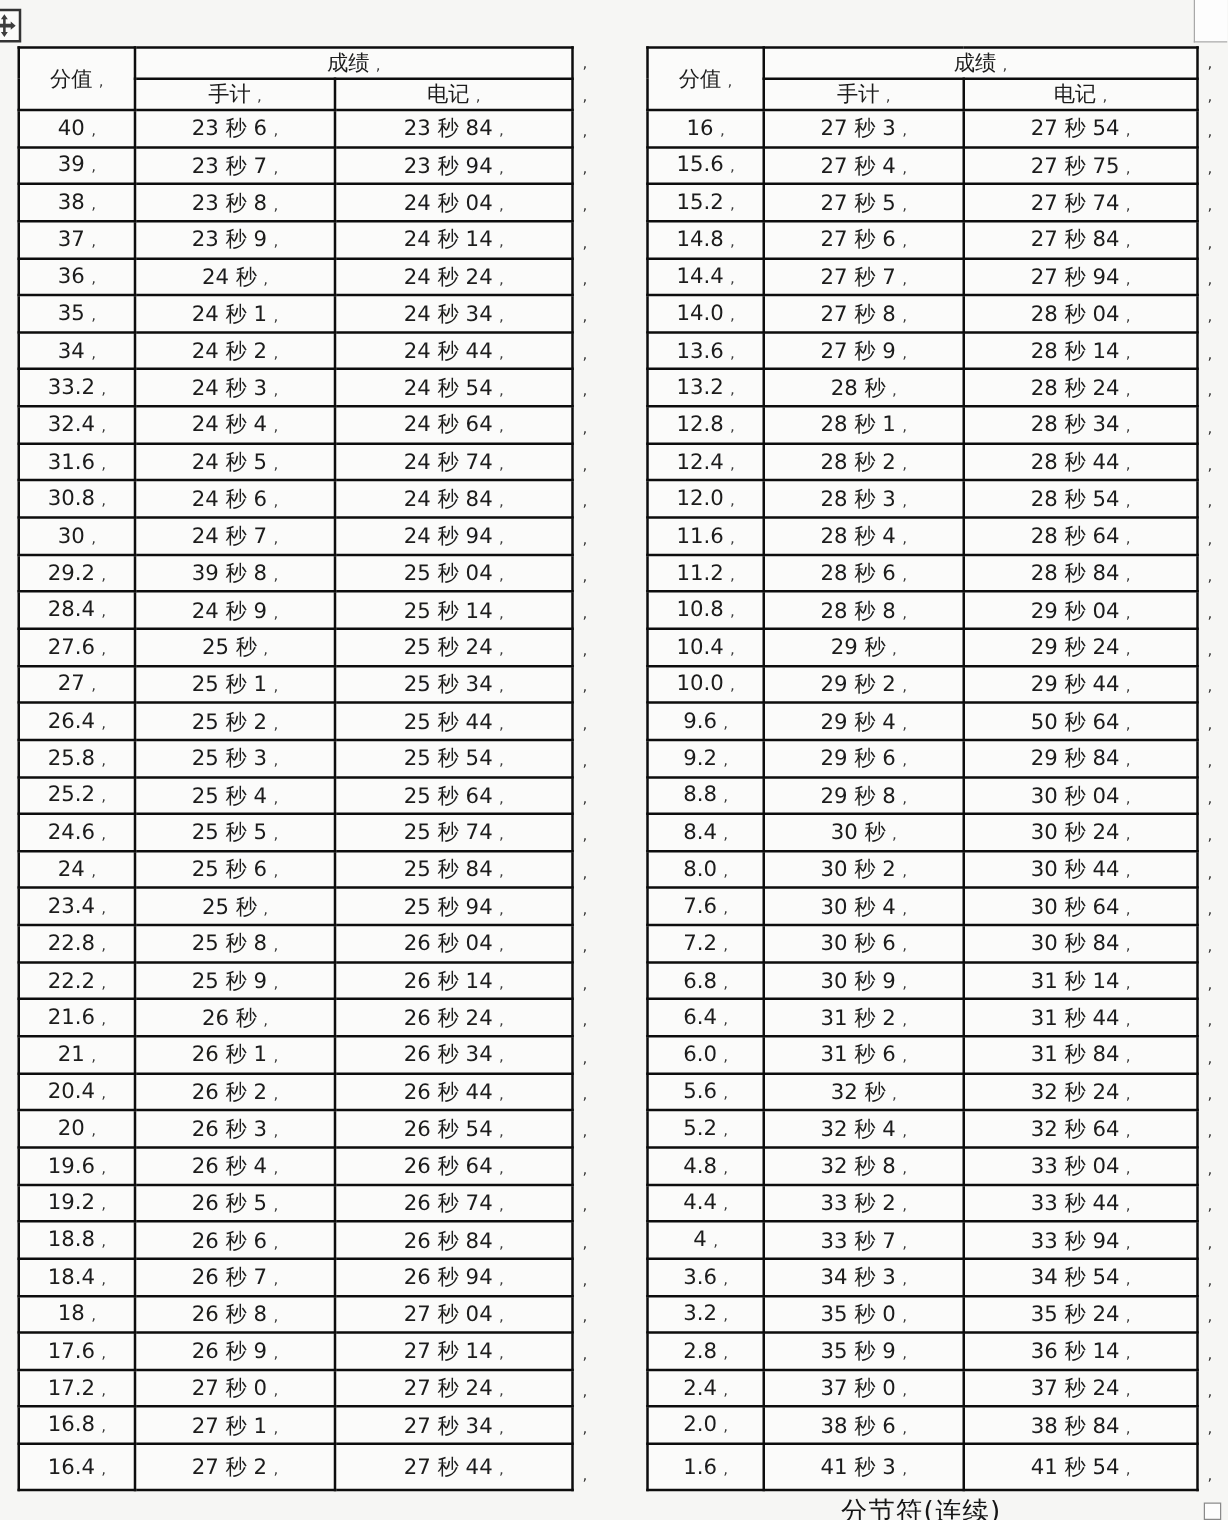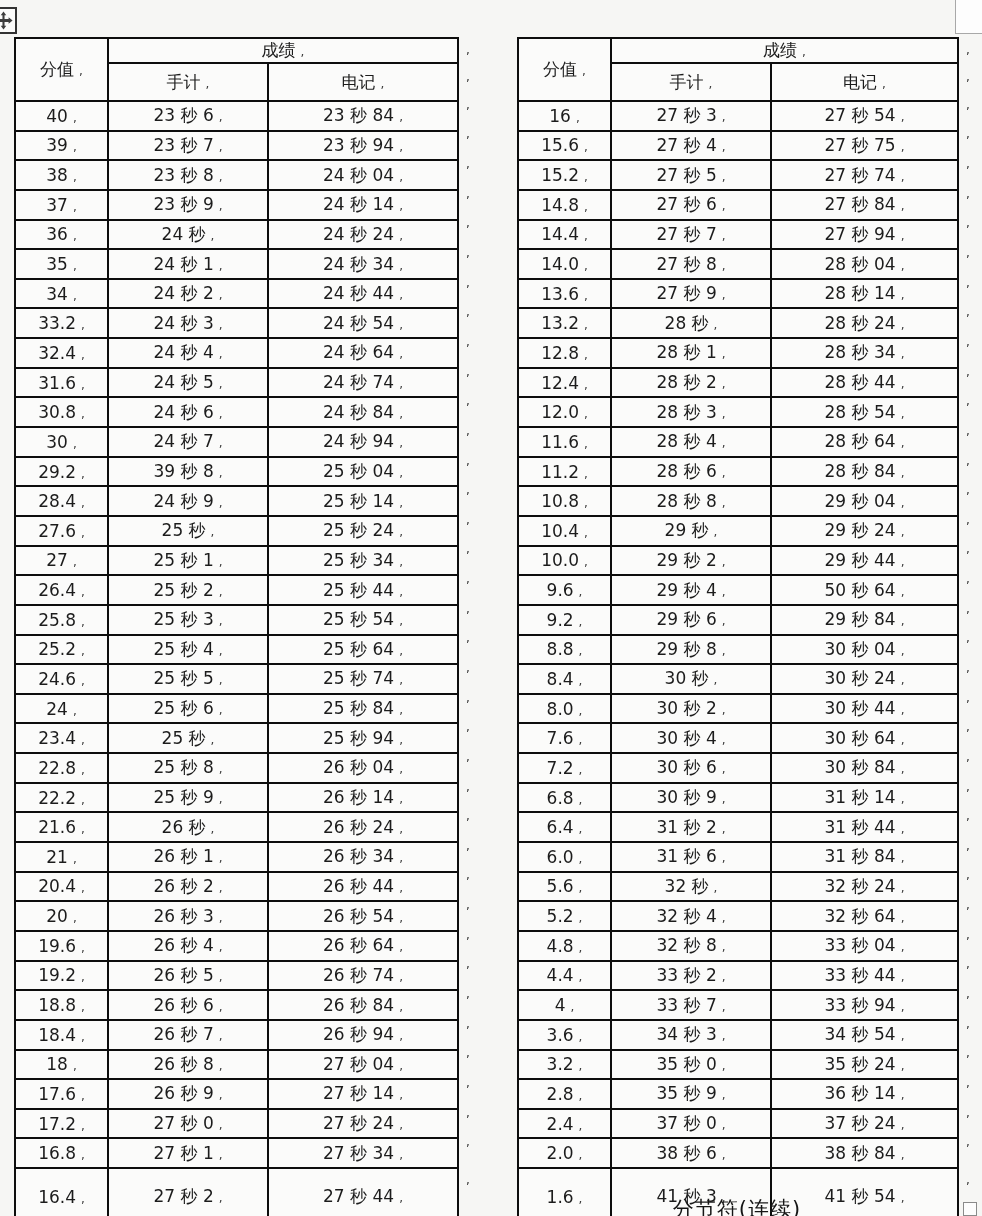--- a/index.html
+++ b/index.html
@@ -32,23 +32,23 @@
   }
   table.score-table th, table.score-table td {
     border:2px solid #0d0d0d;
     text-align:center; vertical-align:middle;
     font-size:17px; font-weight:normal;
     padding:0; white-space:nowrap; overflow:hidden;
   }
   .tblgroup.left  col.c-score{width:93px;}  .tblgroup.left  col.c-hand{width:160px;} .tblgroup.left  col.c-elec{width:190px;}
   .tblgroup.right col.c-score{width:93px;}  .tblgroup.right col.c-hand{width:160px;} .tblgroup.right col.c-elec{width:187px;}
   tr.h1 { height:24px; }
-  tr.h2 { height:38px; }
+  tr.h2 { height:25px; }
   tr.data { height:29.65px; }
-  tr.data.last { height:57px;margin-left:32px; }
+  tr.data.last { height:37px;margin-left:32px; }
 
   .cm { font-size:12px; color:#3a3a3a; margin-left:5px; }
 
   
   .marks { margin-left:7px; width:12px; }
   .marks .mark {
     display:flex; align-items:center;
     font-size:12px; color:#333; line-height:1;
   }
   .marks .mark.h1 { height:26px; }

